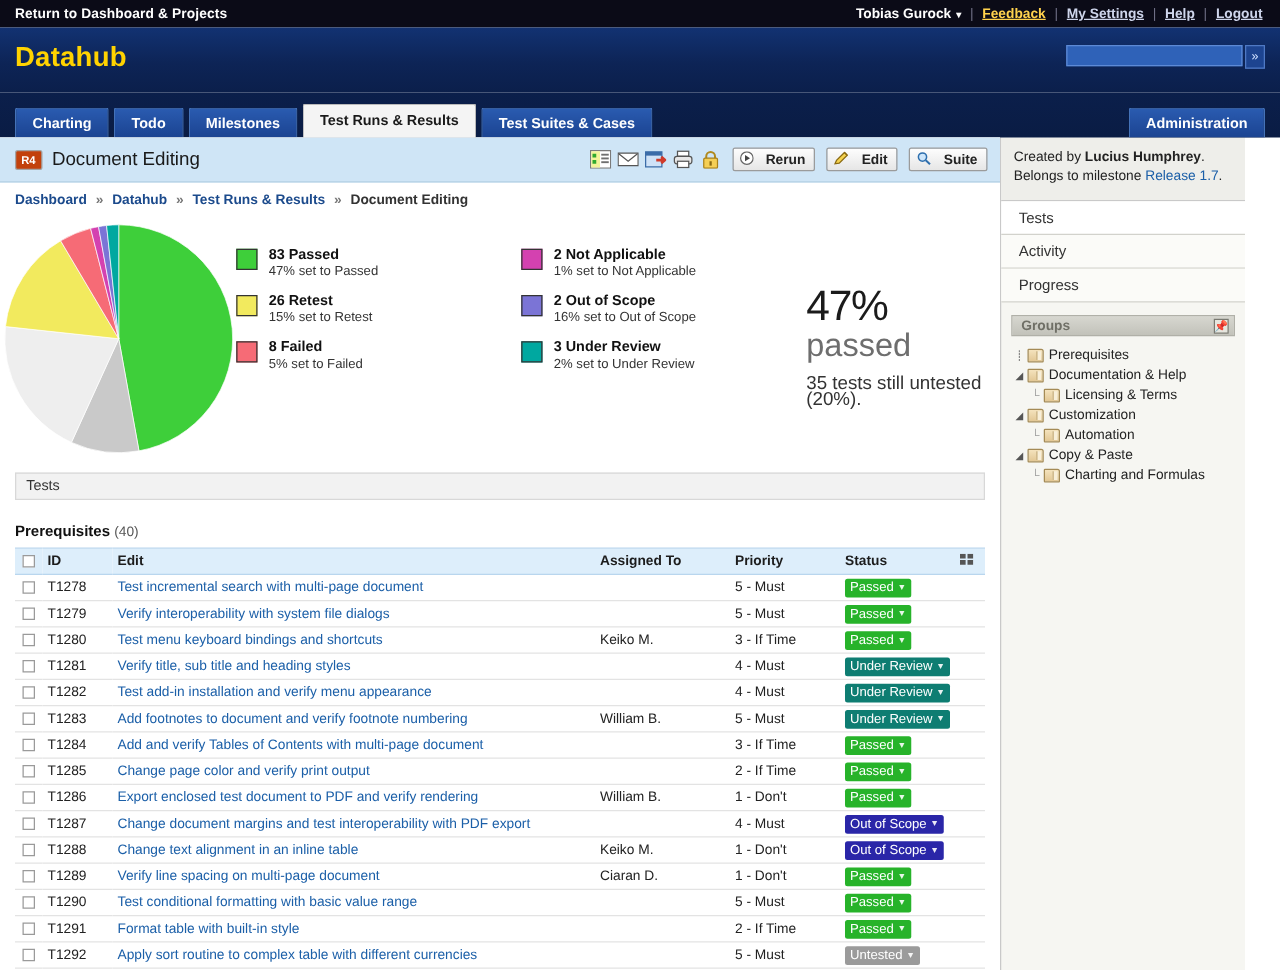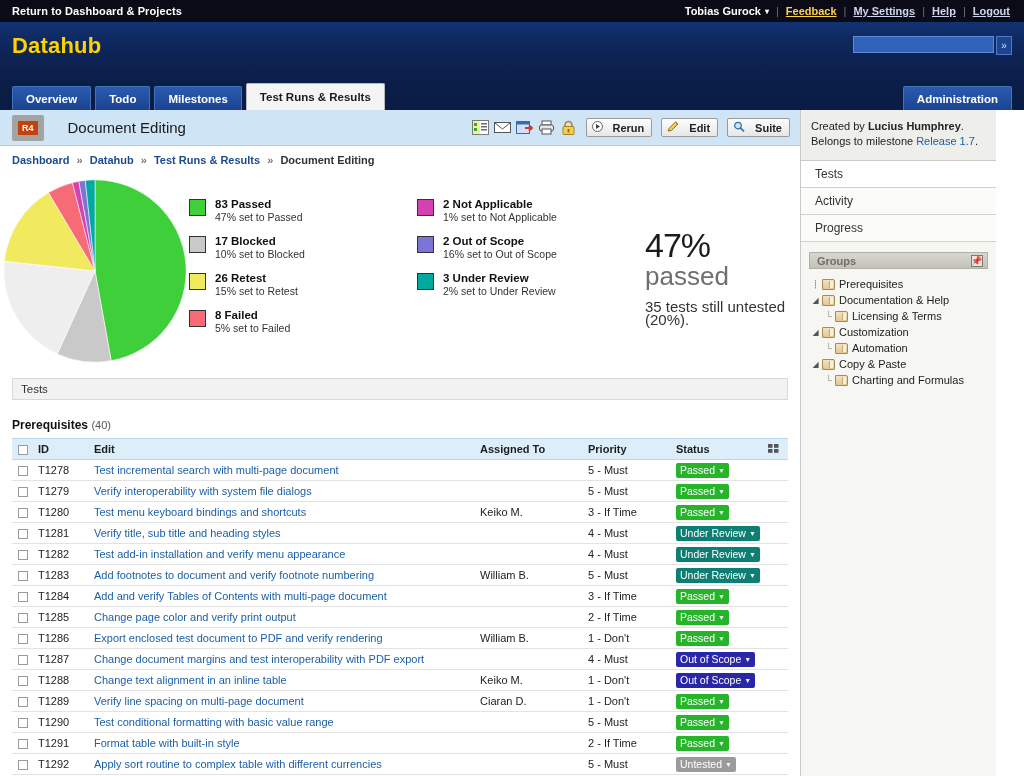--- a/index.html
+++ b/index.html
@@ -85,22 +85,22 @@
   #main { width: 800px; position: relative; background: #fff; }
   #rail { width: 196px; background: #f6f6f2; border-left: 1px solid #c9c9c9; }
 
   
   #titlebar {
     height: 36px; background: #cfe5f6; border-bottom: 1px solid #b4cfe4;
     display: flex; align-items: center; padding: 0 10px 0 12px;
   }
   #r-badge {
     background: #c2410c; color: #fff; font-size: 9px; font-weight: bold;
-    padding: 2px 4px; border-radius: 2px; margin-right: 24px;
-    border: 6px solid #a3a3a3;
+    padding: 2px 4px; border-radius: 2px; margin-right: 8px;
+    border: 1px solid #a3a3a3;
   }
   #page-title { font-size: 15px; color: #1a1a1a; }
   #title-tools { margin-left: auto; display: flex; align-items: center; gap: 5px; }
   .ticon {
     width: 17px; height: 15px; display: inline-block; cursor: pointer;
     position: relative;
   }
   .tbtn {
     height: 19px; padding: 0 7px 0 5px;
     background: linear-gradient(180deg,#fdfdfd,#e6e6e6);
@@ -249,24 +249,25 @@
 
 <div id="header">
   <div id="brand">Datahub</div>
   <div id="searchwrap">
     <input id="searchbox" type="text" placeholder="" style="">
     <div id="searchgo">»</div>
   </div>
 </div>
 
 <div id="tabs">
-  <div class="tab">Overview</div>
+  <div class="tab">Charting</div>
   <div class="tab">Todo</div>
   <div class="tab">Milestones</div>
   <div class="tab active">Test Runs &amp; Results</div>
+  <div class="tab">Test Suites &amp; Cases</div>
   <div id="admin-tab">Administration</div>
 </div>
 
 <div id="body">
 
   <div id="main">
 
     <div id="titlebar">
       <span id="r-badge">R4</span>
       <span id="page-title">Document Editing</span>
@@ -367,27 +368,20 @@
       <div id="legend">
         <div class="legcol">
           <div class="legitem">
             <span class="swatch" style="background:#3ecf3a"></span>
             <span>
               <span class="legtitle">83 Passed</span><br>
               <span class="legsub">47% set to Passed</span>
             </span>
           </div>
           <div class="legitem">
-            <span class="swatch" style="background:#c9c9c9"></span>
-            <span>
-              <span class="legtitle">17 Blocked</span><br>
-              <span class="legsub">10% set to Blocked</span>
-            </span>
-          </div>
-          <div class="legitem">
             <span class="swatch" style="background:#f2ea5e"></span>
             <span>
               <span class="legtitle">26 Retest</span><br>
               <span class="legsub">15% set to Retest</span>
             </span>
           </div>
           <div class="legitem">
             <span class="swatch" style="background:#f66b76"></span>
             <span>
               <span class="legtitle">8 Failed</span><br>

